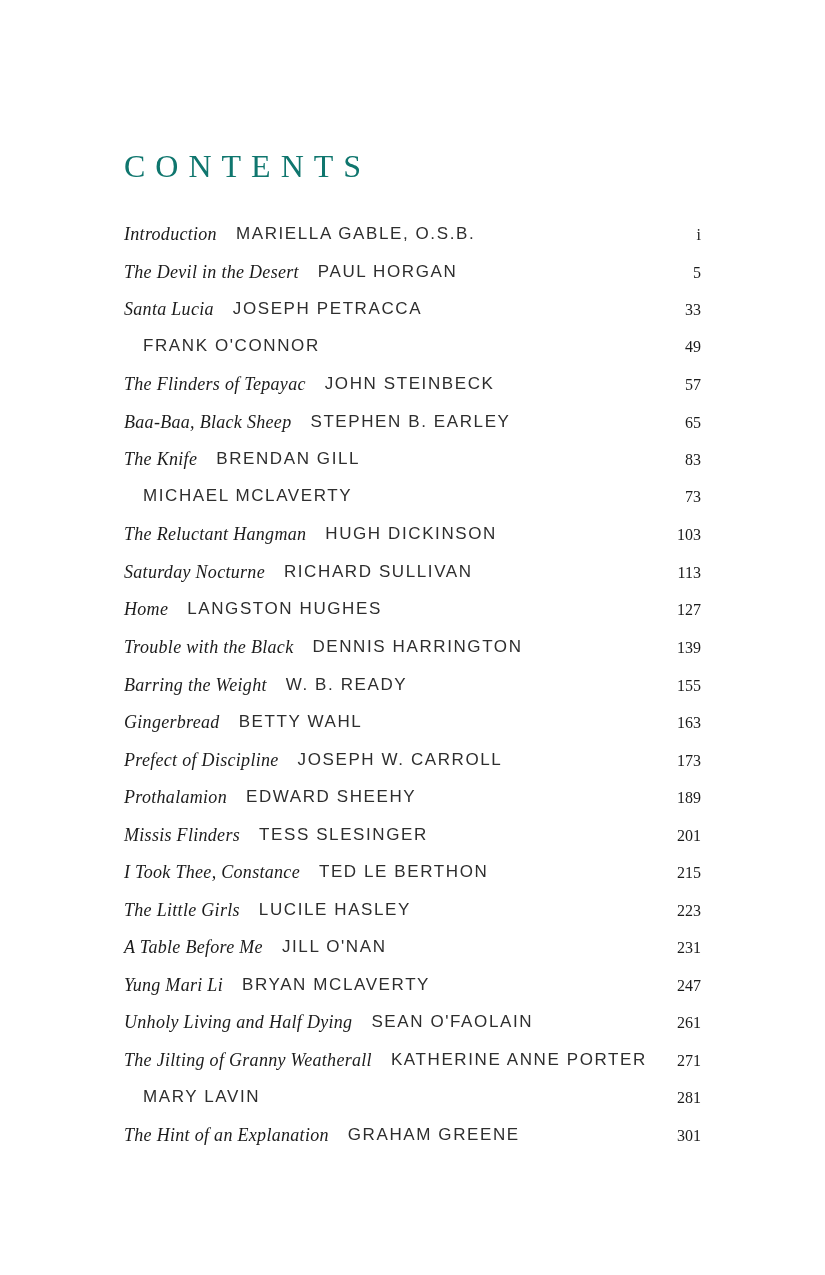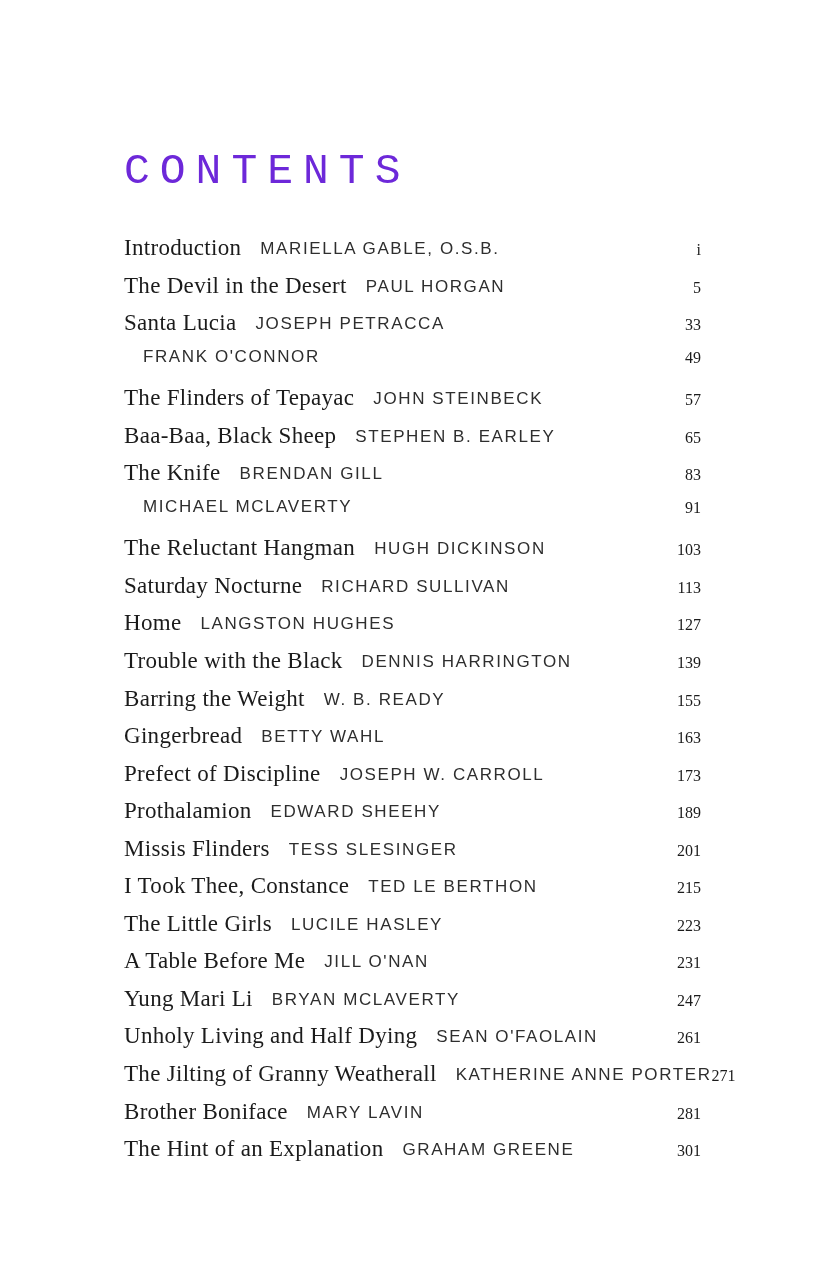--- a/index.html
+++ b/index.html
@@ -12,39 +12,40 @@
     width: 825px;
     height: 1275px;
     background: #ffffff;
     color: #1b1b1b;
     box-sizing: border-box;
     padding: 150px 124px 0 124px;
     overflow: hidden;
     font-family: "Liberation Serif", serif;
   }
   .contents-title {
-    font-family: Liberation Mono, monospace;
-    font-size: 43px;
+    font-family: Liberation Serif, serif;
+    font-size: 32px;
     font-weight: 400;
     letter-spacing: 10px;
-    color: #6d28d9;
+    color: #0f766e;
     line-height: 1;
     margin: 0 0 0 0;
   }
   .toc-list {
     margin-top: 42px;
   }
   .toc-row {
     display: flex;
     align-items: baseline;
     height: 37.55px;
   }
   .story-title {
     font-family: "Liberation Serif", serif;
-    font-size: 23px;
+    font-style: italic;
+    font-size: 18px;
     color: #1b1b1b;
     white-space: nowrap;
     letter-spacing: 0.3px;
   }
   .story-author {
     font-family: "Liberation Sans", sans-serif;
     font-weight: 300;
     font-size: 17px;
     color: #2e2e2e;
     letter-spacing: 1.6px;
@@ -108,21 +109,21 @@
       </div>
       <div class="toc-row">
         <span class="story-title">The Knife</span>
         <span class="story-author">BRENDAN GILL</span>
         <span class="row-spacer"></span>
         <span class="story-page">83</span>
       </div>
       <div class="toc-row">
         <span class="story-author">MICHAEL MCLAVERTY</span>
         <span class="row-spacer"></span>
-        <span class="story-page">91</span>
+        <span class="story-page">73</span>
       </div>
       <div class="toc-row">
         <span class="story-title">The Reluctant Hangman</span>
         <span class="story-author">HUGH DICKINSON</span>
         <span class="row-spacer"></span>
         <span class="story-page">103</span>
       </div>
       <div class="toc-row">
         <span class="story-title">Saturday Nocturne</span>
         <span class="story-author">RICHARD SULLIVAN</span>
@@ -201,21 +202,20 @@
         <span class="row-spacer"></span>
         <span class="story-page">261</span>
       </div>
       <div class="toc-row">
         <span class="story-title">The Jilting of Granny Weatherall</span>
         <span class="story-author">KATHERINE ANNE PORTER</span>
         <span class="row-spacer"></span>
         <span class="story-page">271</span>
       </div>
       <div class="toc-row">
-        <span class="story-title">Brother Boniface</span>
         <span class="story-author">MARY LAVIN</span>
         <span class="row-spacer"></span>
         <span class="story-page">281</span>
       </div>
       <div class="toc-row">
         <span class="story-title">The Hint of an Explanation</span>
         <span class="story-author">GRAHAM GREENE</span>
         <span class="row-spacer"></span>
         <span class="story-page">301</span>
       </div>

